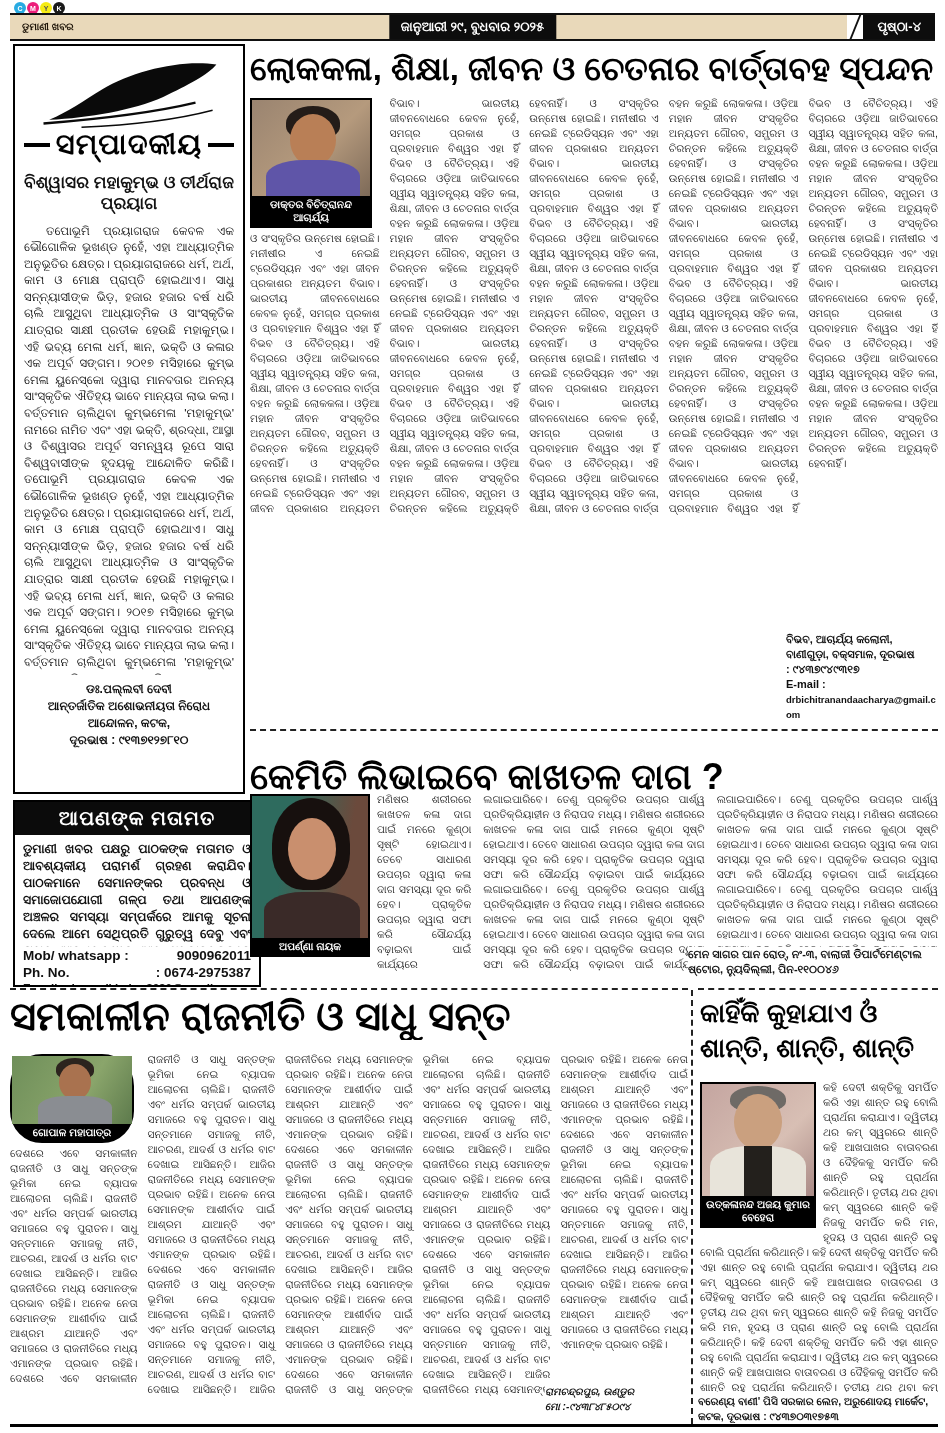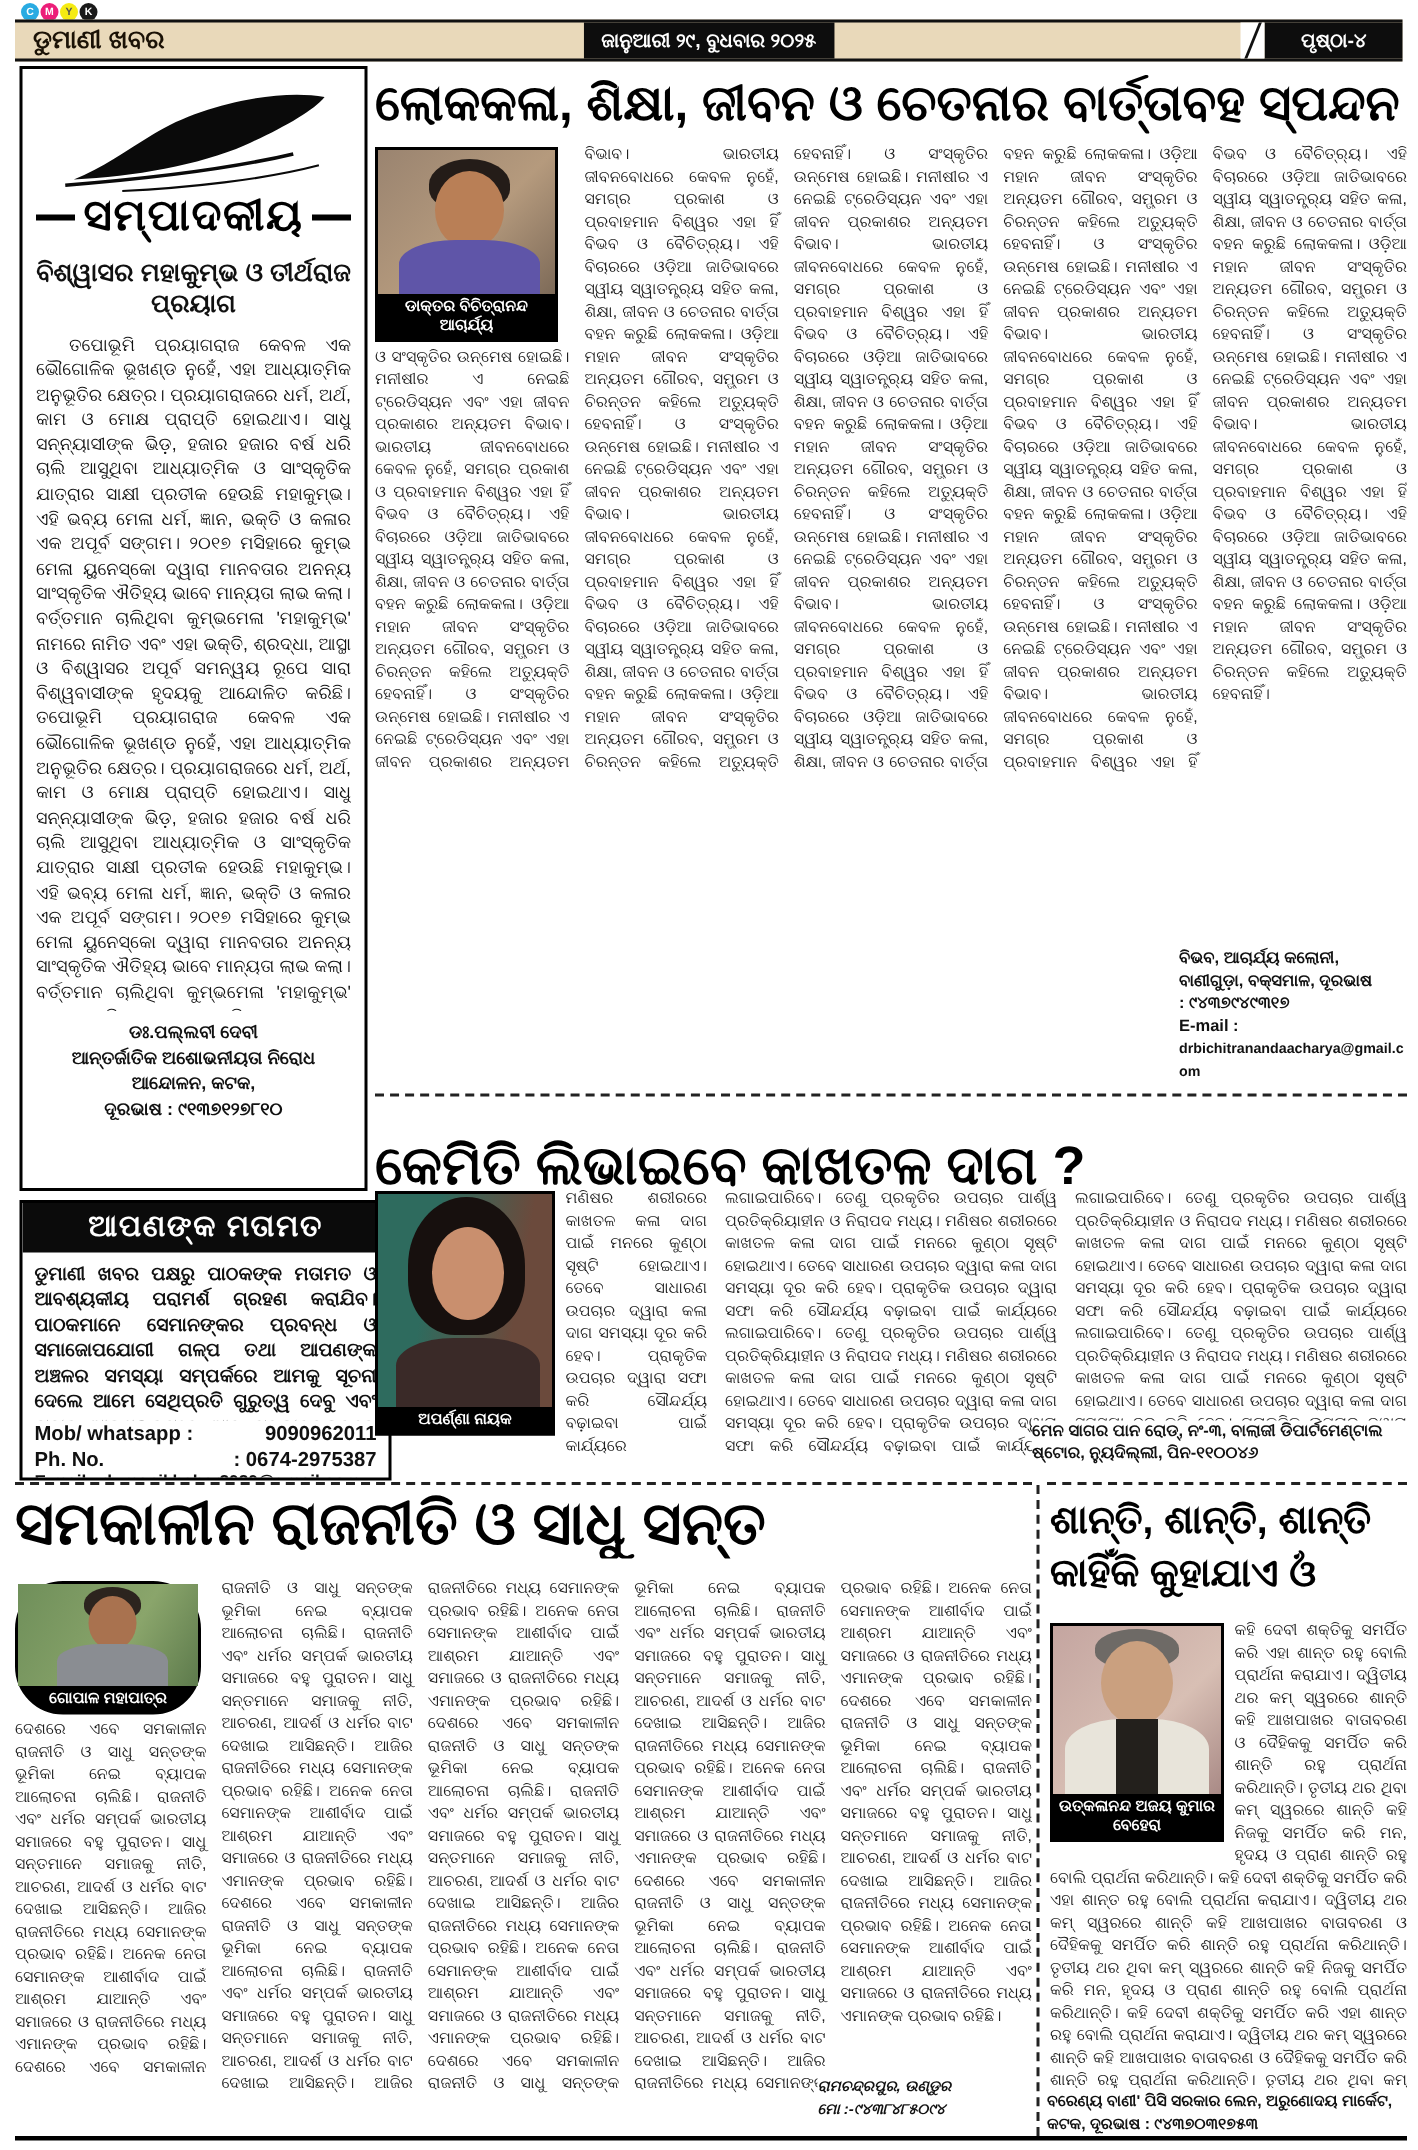--- a/index.html
+++ b/index.html
@@ -5,29 +5,29 @@
   html,body{margin:0;padding:0;background:#ffffff;}
   #page{position:relative;width:945px;height:1433px;background:#ffffff;overflow:hidden;
         font-family:"Liberation Sans","DejaVu Sans",sans-serif;color:#111;}
   
   .cmyk{position:absolute;left:14px;top:2px;display:flex;}
   .cmyk .dot{width:12px;height:12px;border-radius:50%;margin-right:1px;color:#fff;
              font-size:7px;font-weight:bold;display:flex;align-items:center;justify-content:center;}
   .dot.c{background:#29abe2}.dot.m{background:#ec1e79}.dot.y{background:#f5eb13;color:#555}.dot.k{background:#1a1a1a}
   .masthead{position:absolute;left:10px;top:13px;width:925px;height:24px;background:#e9d9ba;
             border-top:2px solid #111;border-bottom:2px solid #111;display:flex;align-items:center;}
-  .mh-brand{font-weight:bold;font-size:17px;margin-left:12px;color:#1b1206;}
+  .mh-brand{font-weight:bold;font-size:10px;margin-left:12px;color:#1b1206;}
   .mh-datebox{position:absolute;left:50%;transform:translateX(-50%);top:0;height:100%;
               background:#0d0d0d;color:#fff;font-weight:bold;font-size:13px;
               display:flex;align-items:center;padding:0 12px;}
   .mh-right{position:absolute;right:0;top:0;height:100%;display:flex;align-items:stretch;}
   .mh-slash{width:16px;background:#fff;position:relative;overflow:hidden;}
   .mh-slash::after{content:"";position:absolute;left:7px;top:-4px;width:2px;height:34px;background:#111;transform:skewX(-22deg);}
   .mh-pagebox{background:#0d0d0d;color:#fff;font-weight:bold;font-size:13px;
-              display:flex;align-items:center;padding:0 24px;}
+              display:flex;align-items:center;padding:0 14px;}
   
   .edit-box{position:absolute;left:13px;top:44px;width:232px;height:750px;border:2px solid #000;
             padding:8px 9px;box-sizing:border-box;overflow:hidden;background:#fff;}
   .quill{display:block;margin:2px auto 0 auto;width:190px;height:78px;}
   .sec-title-row{display:flex;align-items:center;justify-content:center;margin-top:-6px;}
   .sec-dash{flex:0 0 26px;height:4px;background:#000;margin:0 6px;}
   .sec-title{font-size:29px;font-weight:800;letter-spacing:1px;color:#000;}
   .edit-headline{font-size:17px;font-weight:800;text-align:center;margin:10px 0 8px 0;line-height:1.25;}
   .edit-body{font-size:11.8px;line-height:16.6px;text-align:justify;height:452px;overflow:hidden;text-indent:22px;}
   .edit-sig{margin-top:6px;text-align:center;font-weight:bold;font-size:12px;line-height:17px;}
@@ -167,22 +167,22 @@
       <div class="photo-cap">ଗୋପାଳ ମହାପାତ୍ର</div>
     </div>
     <span>ଦେଶରେ ଏବେ ସମକାଳୀନ ରାଜନୀତି ଓ ସାଧୁ ସନ୍ତଙ୍କ ଭୂମିକା ନେଇ ବ୍ୟାପକ ଆଲୋଚନା ଚାଲିଛି। ରାଜନୀତି ଏବଂ ଧର୍ମର ସମ୍ପର୍କ ଭାରତୀୟ ସମାଜରେ ବହୁ ପୁରାତନ। ସାଧୁ ସନ୍ତମାନେ ସମାଜକୁ ନୀତି, ଆଚରଣ, ଆଦର୍ଶ ଓ ଧର୍ମର ବାଟ ଦେଖାଇ ଆସିଛନ୍ତି। ଆଜିର ରାଜନୀତିରେ ମଧ୍ୟ ସେମାନଙ୍କ ପ୍ରଭାବ ରହିଛି। ଅନେକ ନେତା ସେମାନଙ୍କ ଆଶୀର୍ବାଦ ପାଇଁ ଆଶ୍ରମ ଯାଆନ୍ତି ଏବଂ ସମାଜରେ ଓ ରାଜନୀତିରେ ମଧ୍ୟ ଏମାନଙ୍କ ପ୍ରଭାବ ରହିଛି। ଦେଶରେ ଏବେ ସମକାଳୀନ ରାଜନୀତି ଓ ସାଧୁ ସନ୍ତଙ୍କ ଭୂମିକା ନେଇ ବ୍ୟାପକ ଆଲୋଚନା ଚାଲିଛି। ରାଜନୀତି ଏବଂ ଧର୍ମର ସମ୍ପର୍କ ଭାରତୀୟ ସମାଜରେ ବହୁ ପୁରାତନ। ସାଧୁ ସନ୍ତମାନେ ସମାଜକୁ ନୀତି, ଆଚରଣ, ଆଦର୍ଶ ଓ ଧର୍ମର ବାଟ ଦେଖାଇ ଆସିଛନ୍ତି। ଆଜିର ରାଜନୀତିରେ ମଧ୍ୟ ସେମାନଙ୍କ ପ୍ରଭାବ ରହିଛି। ଅନେକ ନେତା ସେମାନଙ୍କ ଆଶୀର୍ବାଦ ପାଇଁ ଆଶ୍ରମ ଯାଆନ୍ତି ଏବଂ ସମାଜରେ ଓ ରାଜନୀତିରେ ମଧ୍ୟ ଏମାନଙ୍କ ପ୍ରଭାବ ରହିଛି। ଦେଶରେ ଏବେ ସମକାଳୀନ ରାଜନୀତି ଓ ସାଧୁ ସନ୍ତଙ୍କ ଭୂମିକା ନେଇ ବ୍ୟାପକ ଆଲୋଚନା ଚାଲିଛି। ରାଜନୀତି ଏବଂ ଧର୍ମର ସମ୍ପର୍କ ଭାରତୀୟ ସମାଜରେ ବହୁ ପୁରାତନ। ସାଧୁ ସନ୍ତମାନେ ସମାଜକୁ ନୀତି, ଆଚରଣ, ଆଦର୍ଶ ଓ ଧର୍ମର ବାଟ ଦେଖାଇ ଆସିଛନ୍ତି। ଆଜିର ରାଜନୀତିରେ ମଧ୍ୟ ସେମାନଙ୍କ ପ୍ରଭାବ ରହିଛି। ଅନେକ ନେତା ସେମାନଙ୍କ ଆଶୀର୍ବାଦ ପାଇଁ ଆଶ୍ରମ ଯାଆନ୍ତି ଏବଂ ସମାଜରେ ଓ ରାଜନୀତିରେ ମଧ୍ୟ ଏମାନଙ୍କ ପ୍ରଭାବ ରହିଛି। ଦେଶରେ ଏବେ ସମକାଳୀନ ରାଜନୀତି ଓ ସାଧୁ ସନ୍ତଙ୍କ ଭୂମିକା ନେଇ ବ୍ୟାପକ ଆଲୋଚନା ଚାଲିଛି। ରାଜନୀତି ଏବଂ ଧର୍ମର ସମ୍ପର୍କ ଭାରତୀୟ ସମାଜରେ ବହୁ ପୁରାତନ। ସାଧୁ ସନ୍ତମାନେ ସମାଜକୁ ନୀତି, ଆଚରଣ, ଆଦର୍ଶ ଓ ଧର୍ମର ବାଟ ଦେଖାଇ ଆସିଛନ୍ତି। ଆଜିର ରାଜନୀତିରେ ମଧ୍ୟ ସେମାନଙ୍କ ପ୍ରଭାବ ରହିଛି। ଅନେକ ନେତା ସେମାନଙ୍କ ଆଶୀର୍ବାଦ ପାଇଁ ଆଶ୍ରମ ଯାଆନ୍ତି ଏବଂ ସମାଜରେ ଓ ରାଜନୀତିରେ ମଧ୍ୟ ଏମାନଙ୍କ ପ୍ରଭାବ ରହିଛି। ଦେଶରେ ଏବେ ସମକାଳୀନ ରାଜନୀତି ଓ ସାଧୁ ସନ୍ତଙ୍କ ଭୂମିକା ନେଇ ବ୍ୟାପକ ଆଲୋଚନା ଚାଲିଛି। ରାଜନୀତି ଏବଂ ଧର୍ମର ସମ୍ପର୍କ ଭାରତୀୟ ସମାଜରେ ବହୁ ପୁରାତନ। ସାଧୁ ସନ୍ତମାନେ ସମାଜକୁ ନୀତି, ଆଚରଣ, ଆଦର୍ଶ ଓ ଧର୍ମର ବାଟ ଦେଖାଇ ଆସିଛନ୍ତି। ଆଜିର ରାଜନୀତିରେ ମଧ୍ୟ ସେମାନଙ୍କ ପ୍ରଭାବ ରହିଛି। ଅନେକ ନେତା ସେମାନଙ୍କ ଆଶୀର୍ବାଦ ପାଇଁ ଆଶ୍ରମ ଯାଆନ୍ତି ଏବଂ ସମାଜରେ ଓ ରାଜନୀତିରେ ମଧ୍ୟ ଏମାନଙ୍କ ପ୍ରଭାବ ରହିଛି। ଦେଶରେ ଏବେ ସମକାଳୀନ ରାଜନୀତି ଓ ସାଧୁ ସନ୍ତଙ୍କ ଭୂମିକା ନେଇ ବ୍ୟାପକ ଆଲୋଚନା ଚାଲିଛି। ରାଜନୀତି ଏବଂ ଧର୍ମର ସମ୍ପର୍କ ଭାରତୀୟ ସମାଜରେ ବହୁ ପୁରାତନ। ସାଧୁ ସନ୍ତମାନେ ସମାଜକୁ ନୀତି, ଆଚରଣ, ଆଦର୍ଶ ଓ ଧର୍ମର ବାଟ ଦେଖାଇ ଆସିଛନ୍ତି। ଆଜିର ରାଜନୀତିରେ ମଧ୍ୟ ସେମାନଙ୍କ ପ୍ରଭାବ ରହିଛି। ଅନେକ ନେତା ସେମାନଙ୍କ ଆଶୀର୍ବାଦ ପାଇଁ ଆଶ୍ରମ ଯାଆନ୍ତି ଏବଂ ସମାଜରେ ଓ ରାଜନୀତିରେ ମଧ୍ୟ ଏମାନଙ୍କ ପ୍ରଭାବ ରହିଛି। ଦେଶରେ ଏବେ ସମକାଳୀନ ରାଜନୀତି ଓ ସାଧୁ ସନ୍ତଙ୍କ ଭୂମିକା ନେଇ ବ୍ୟାପକ ଆଲୋଚନା ଚାଲିଛି। ରାଜନୀତି ଏବଂ ଧର୍ମର ସମ୍ପର୍କ ଭାରତୀୟ ସମାଜରେ ବହୁ ପୁରାତନ। ସାଧୁ ସନ୍ତମାନେ ସମାଜକୁ ନୀତି, ଆଚରଣ, ଆଦର୍ଶ ଓ ଧର୍ମର ବାଟ ଦେଖାଇ ଆସିଛନ୍ତି। ଆଜିର ରାଜନୀତିରେ ମଧ୍ୟ ସେମାନଙ୍କ ପ୍ରଭାବ ରହିଛି। ଅନେକ ନେତା ସେମାନଙ୍କ ଆଶୀର୍ବାଦ ପାଇଁ ଆଶ୍ରମ ଯାଆନ୍ତି ଏବଂ ସମାଜରେ ଓ ରାଜନୀତିରେ ମଧ୍ୟ ଏମାନଙ୍କ ପ୍ରଭାବ ରହିଛି।</span>
   </div>
   <div class="sigblock" style="left:545px;top:1384px;width:143px;font-size:10px;font-style:italic;">
     <div>ରାମଚନ୍ଦ୍ରପୁର, ଉଣ୍ଡୁର</div>
     <div>ମୋ :-୯୪୩୮୪୮୫୦୯୪</div>
   </div>
 
   <div class="headline" style="left:700px;top:996px;width:238px;font-size:26px;line-height:1.35;white-space:normal;height:76px;">
+    <div>କାହିଁକି କୁହାଯାଏ ଓଁ</div>
     <div>ଶାନ୍ତି, ଶାନ୍ତି, ଶାନ୍ତି</div>
-    <div>କାହିଁକି କୁହାଯାଏ ଓଁ</div>
   </div>
   <div class="cols" style="left:700px;top:1080px;width:238px;height:312px;">
     <div class="photo-frame" style="width:116px;">
       <div class="photo" style="height:112px;background:linear-gradient(135deg,#c4a5a0,#d8bfb4 60%,#a98a86);">
         <div class="ph-hair" style="left:28px;top:2px;width:56px;height:26px;background:#6e6a66;"></div>
         <div class="ph-face" style="left:32px;top:10px;width:48px;height:56px;background:#caa07f;"></div>
         <div class="ph-torso" style="left:8px;top:62px;width:96px;height:50px;background:#e8e4da;"></div>
         <div class="ph-torso" style="left:42px;top:62px;width:28px;height:50px;background:#23201c;border-radius:0;"></div>
       </div>
       <div class="photo-cap">ଉତ୍କଳାନନ୍ଦ ଅଜୟ କୁମାର ବେହେରା</div>

